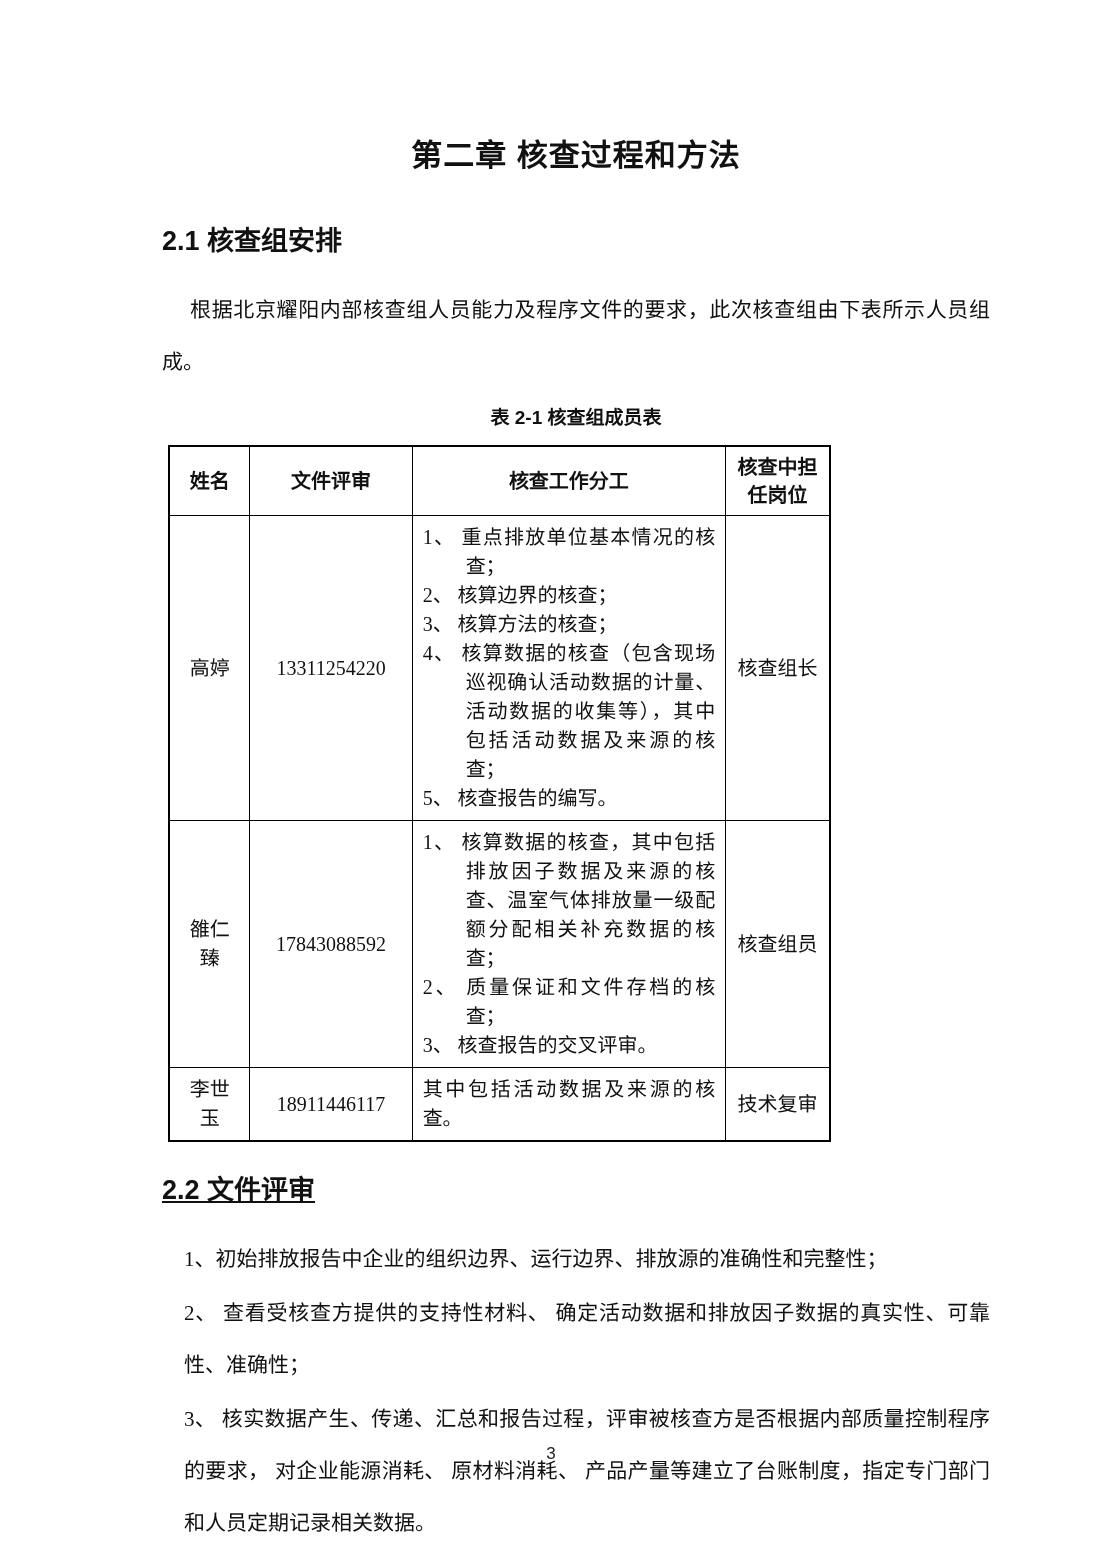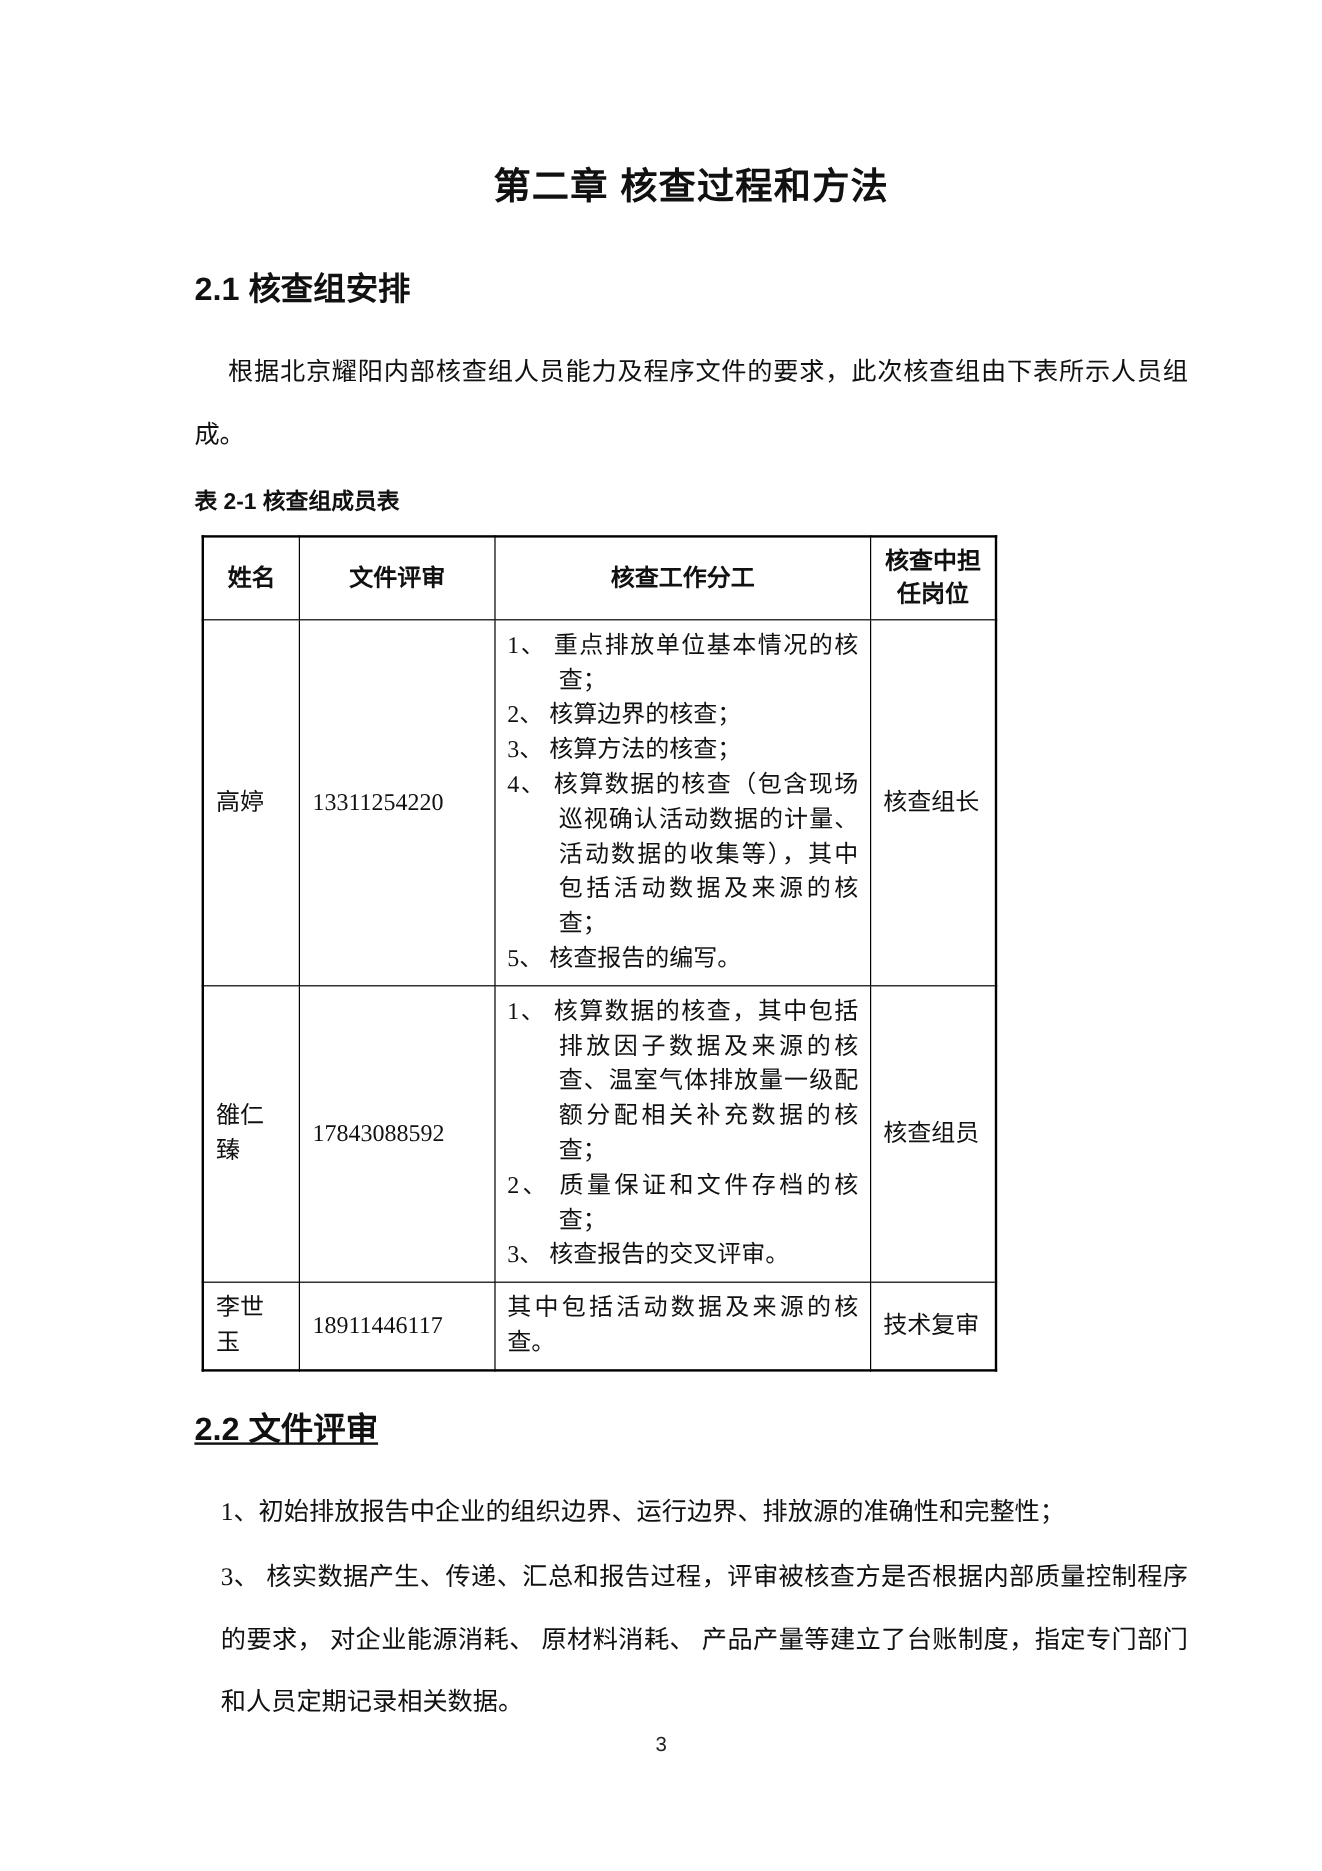--- a/index.html
+++ b/index.html
@@ -34,20 +34,21 @@
     margin-bottom: 26px;
   }
   .body-para {
     font-size: 21px;
     line-height: 52px;
     text-align: justify;
     text-indent: 28px;
   }
   .intro-para { margin-bottom: 14px; }
   .table-caption {
+    text-align: center;
     font-family: "Liberation Sans", "DejaVu Sans", sans-serif;
     font-weight: 700;
     font-size: 19px;
     margin-bottom: 16px;
   }
   table.team-table {
     width: 663px;
     margin-left: 6px;
     border-collapse: collapse;
     border: 2px solid #000000;
@@ -65,21 +66,21 @@
     line-height: 28px;
     height: 62px;
   }
   table.team-table td {
     border: 1.5px solid #000000;
     vertical-align: middle;
     padding: 7px 10px;
     line-height: 29px;
     margin-left: 48px;
   }
-  td.cell-center { text-align: left; }
+  td.cell-center { text-align: center; }
   .col-name { width: 97px; }
   .col-contact { width: 175px; }
   .col-division { width: 395px; }
   .col-position { width: 130px; }
   .task {
     padding-left: 2.15em;
     text-indent: -2.15em;
     text-align: justify;
   }
   .task.no-hang {
@@ -164,17 +165,18 @@
         </td>
         <td class="cell-center">技术复审</td>
       </tr>
     </tbody>
   </table>
 
   <h2 class="section-heading section-22">2.2 文件评审</h2>
 
 
   <p class="review-item">1、初始排放报告中企业的组织边界、运行边界、排放源的准确性和完整性；</p>
+  <p class="review-item">2、 查看受核查方提供的支持性材料、 确定活动数据和排放因子数据的真实性、可靠性、准确性；</p>
   <p class="review-item">3、 核实数据产生、传递、汇总和报告过程，评审被核查方是否根据内部质量控制程序的要求， 对企业能源消耗、 原材料消耗、 产品产量等建立了台账制度，指定专门部门和人员定期记录相关数据。</p>
 
   <div class="page-number">3</div>
 
 </div>
 
 </body></html>

